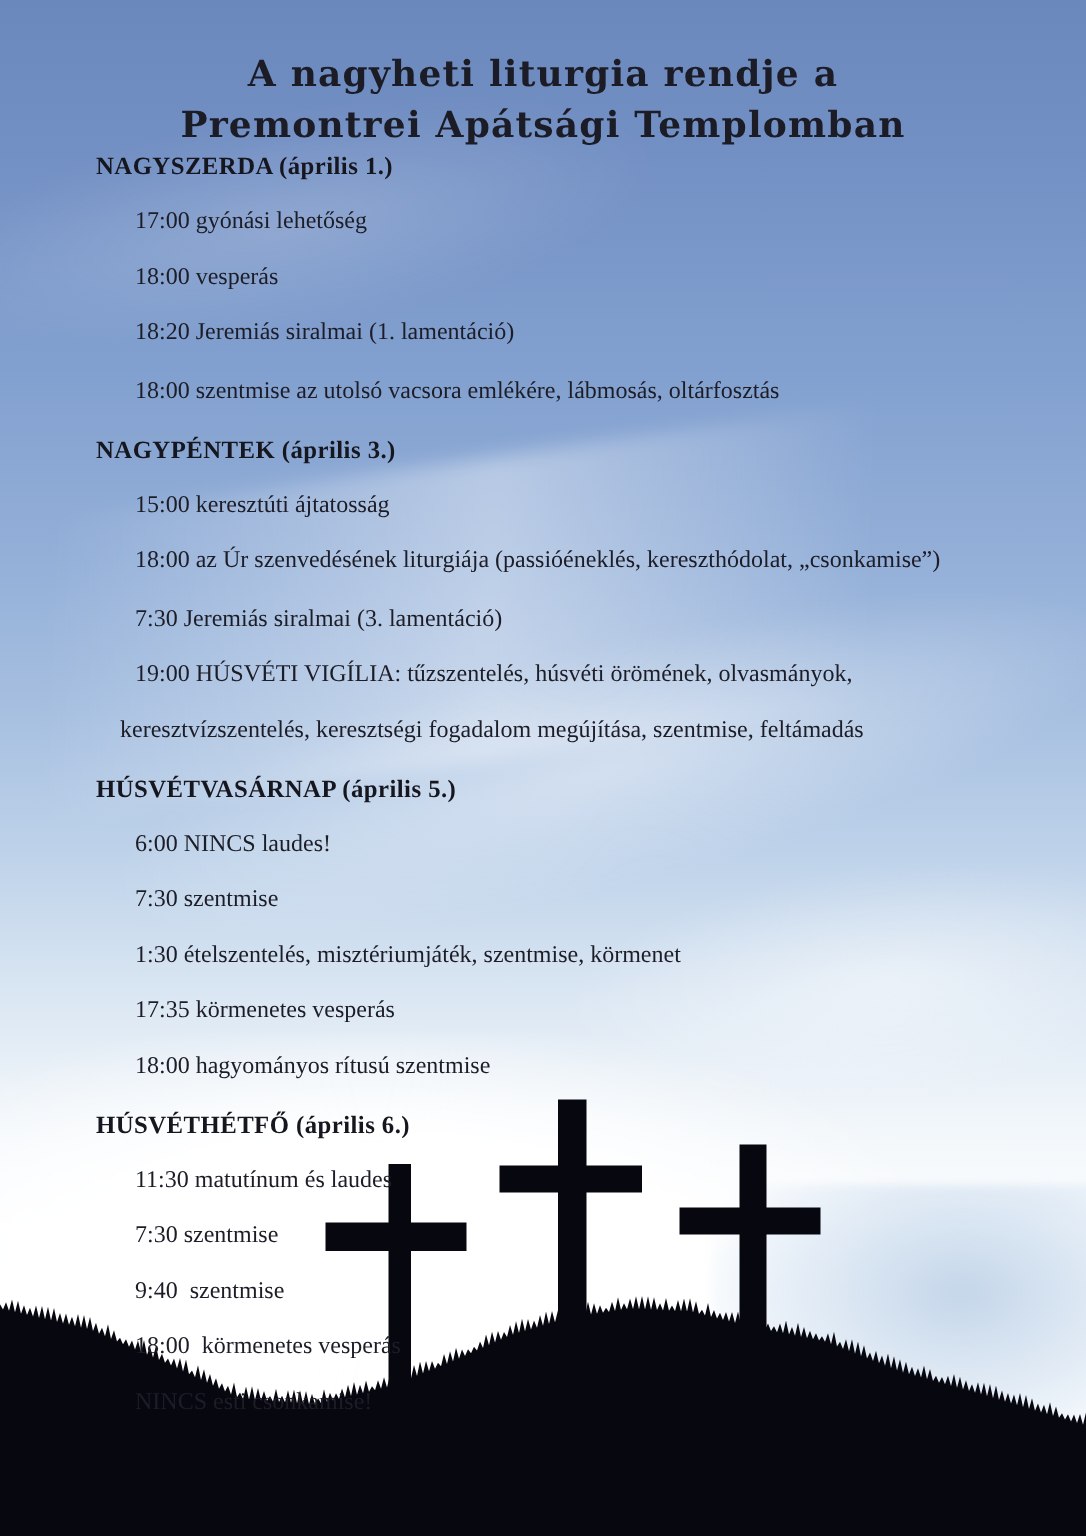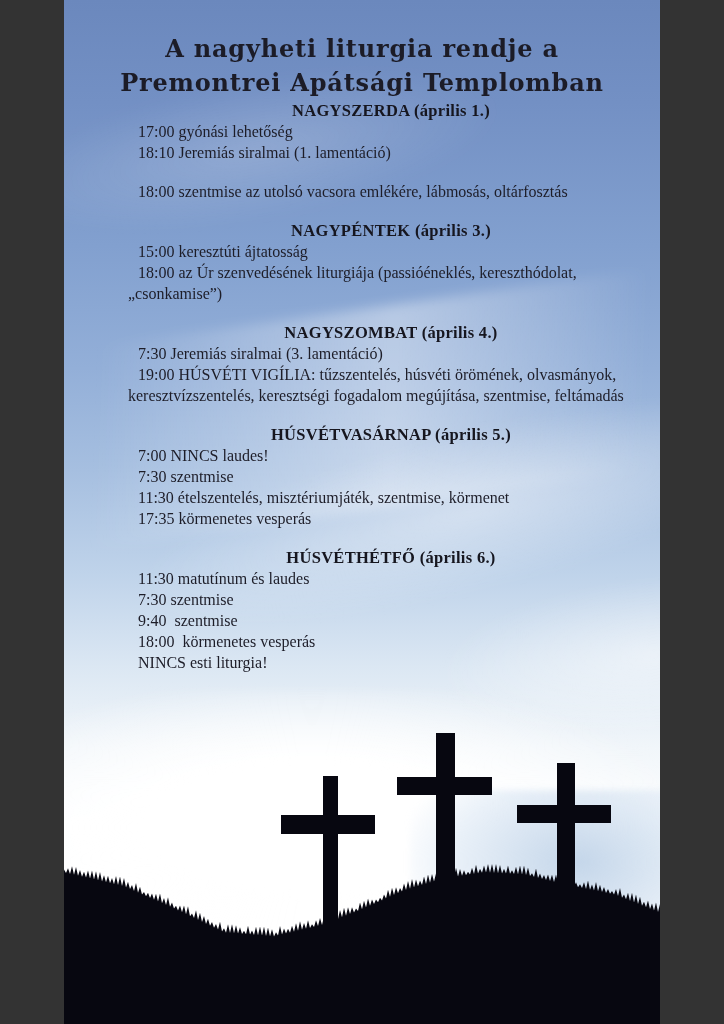--- a/index.html
+++ b/index.html
@@ -1,17 +1,17 @@
 <!DOCTYPE html>
 <html lang="hu"><head>
 <meta charset="utf-8">
 <style>
   html,body{margin:0;padding:0;background:#333;}
   .page{
-    position:relative;width:596px;height:1024px;overflow:hidden;margin:0 auto;
+    position:relative;width:724px;height:1024px;overflow:hidden;margin:0 auto;
     background:linear-gradient(180deg,
       #6b88bd 0%, #7390c4 10%, #82a0cf 24%, #93afd8 36%,
       #a6bfe0 46%, #bfd3ea 56%, #dbe7f3 65%, #f1f6fa 73%,
       #fdfeff 80%, #ffffff 92%, #f4f7fb 100%);
     font-family:"Liberation Serif", serif;
   }
   .wisp{position:absolute;pointer-events:none;}
   .w1{left:-40px;top:300px;width:820px;height:200px;transform:rotate(-8deg);
       background:linear-gradient(100deg, rgba(255,255,255,0) 10%, rgba(255,255,255,.38) 45%, rgba(255,255,255,0) 75%);
       filter:blur(6px);}
@@ -34,24 +34,24 @@
   .title{
     position:absolute;left:0;right:0;top:16px;text-align:center;
     font-family:"DejaVu Serif", serif;font-weight:700;
     font-size:24px;line-height:34px;letter-spacing:.8px;color:#1c1c27;
   }
   .title span{display:block;}
   .content{position:absolute;left:64px;right:6px;top:100px;color:#1d1d28;}
   .section{margin:0 0 18px 0;}
   .section h2{
     margin:0;font-family:"Liberation Serif", serif;font-weight:700;
-    font-size:16.5px;line-height:21px;letter-spacing:.3px;color:#16161f;text-align:center;
+    font-size:16.5px;line-height:21px;letter-spacing:.3px;color:#16161f;
   }
   .line{
-    margin:0;font-size:16px;line-height:21px;text-indent:10px;
+    margin:16px;font-size:16px;line-height:21px;text-indent:10px;
     white-space:pre-wrap;color:#1d1d28;
   }
   .line.cont{text-indent:0;}
 </style>
 </head>
 <body>
 
 <div class="page">
 
   <div class="wisp w3"></div>
@@ -82,51 +82,52 @@
   <h1 class="title">
     <span>A nagyheti liturgia rendje a</span>
     <span>Premontrei Apátsági Templomban</span>
   </h1>
 
   <div class="content">
 
     <div class="section">
       <h2>NAGYSZERDA (április 1.)</h2>
       <p class="line">17:00 gyónási lehetőség</p>
-      <p class="line">18:10 Jeremiás siralmai (1. lamentáció)</p>
+      <p class="line">18:00 vesperás</p>
+      <p class="line">18:20 Jeremiás siralmai (1. lamentáció)</p>
     </div>
 
     <div class="section">
       <p class="line">18:00 szentmise az utolsó vacsora emlékére, lábmosás, oltárfosztás</p>
     </div>
 
     <div class="section">
       <h2>NAGYPÉNTEK (április 3.)</h2>
       <p class="line">15:00 keresztúti ájtatosság</p>
       <p class="line">18:00 az Úr szenvedésének liturgiája (passióéneklés, kereszthódolat, „csonkamise”)</p>
     </div>
 
     <div class="section">
-      <h2>NAGYSZOMBAT (április 4.)</h2>
       <p class="line">7:30 Jeremiás siralmai (3. lamentáció)</p>
       <p class="line">19:00 HÚSVÉTI VIGÍLIA: tűzszentelés, húsvéti örömének, olvasmányok,</p>
       <p class="line cont">keresztvízszentelés, keresztségi fogadalom megújítása, szentmise, feltámadás</p>
     </div>
 
     <div class="section">
       <h2>HÚSVÉTVASÁRNAP (április 5.)</h2>
-      <p class="line">7:00 NINCS laudes!</p>
+      <p class="line">6:00 NINCS laudes!</p>
       <p class="line">7:30 szentmise</p>
-      <p class="line">11:30 ételszentelés, misztériumjáték, szentmise, körmenet</p>
+      <p class="line">1:30 ételszentelés, misztériumjáték, szentmise, körmenet</p>
       <p class="line">17:35 körmenetes vesperás</p>
+      <p class="line">18:00 hagyományos rítusú szentmise</p>
     </div>
 
     <div class="section">
       <h2>HÚSVÉTHÉTFŐ (április 6.)</h2>
       <p class="line">11:30 matutínum és laudes</p>
       <p class="line">7:30 szentmise</p>
       <p class="line">9:40  szentmise</p>
       <p class="line">18:00  körmenetes vesperás</p>
-      <p class="line">NINCS esti liturgia!</p>
+      <p class="line">NINCS esti csonkamise!</p>
     </div>
 
   </div>
 </div>
 
 </body></html>

